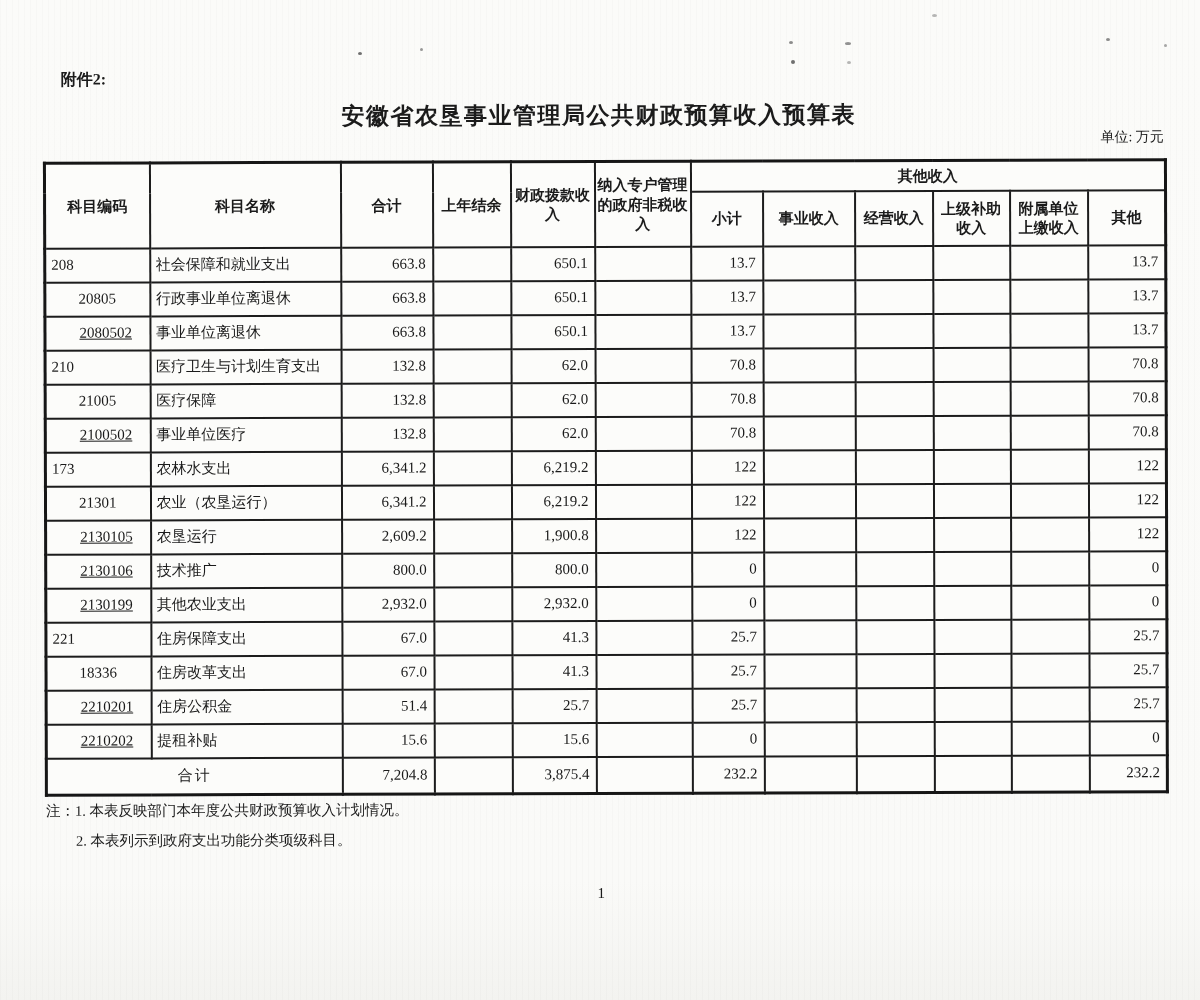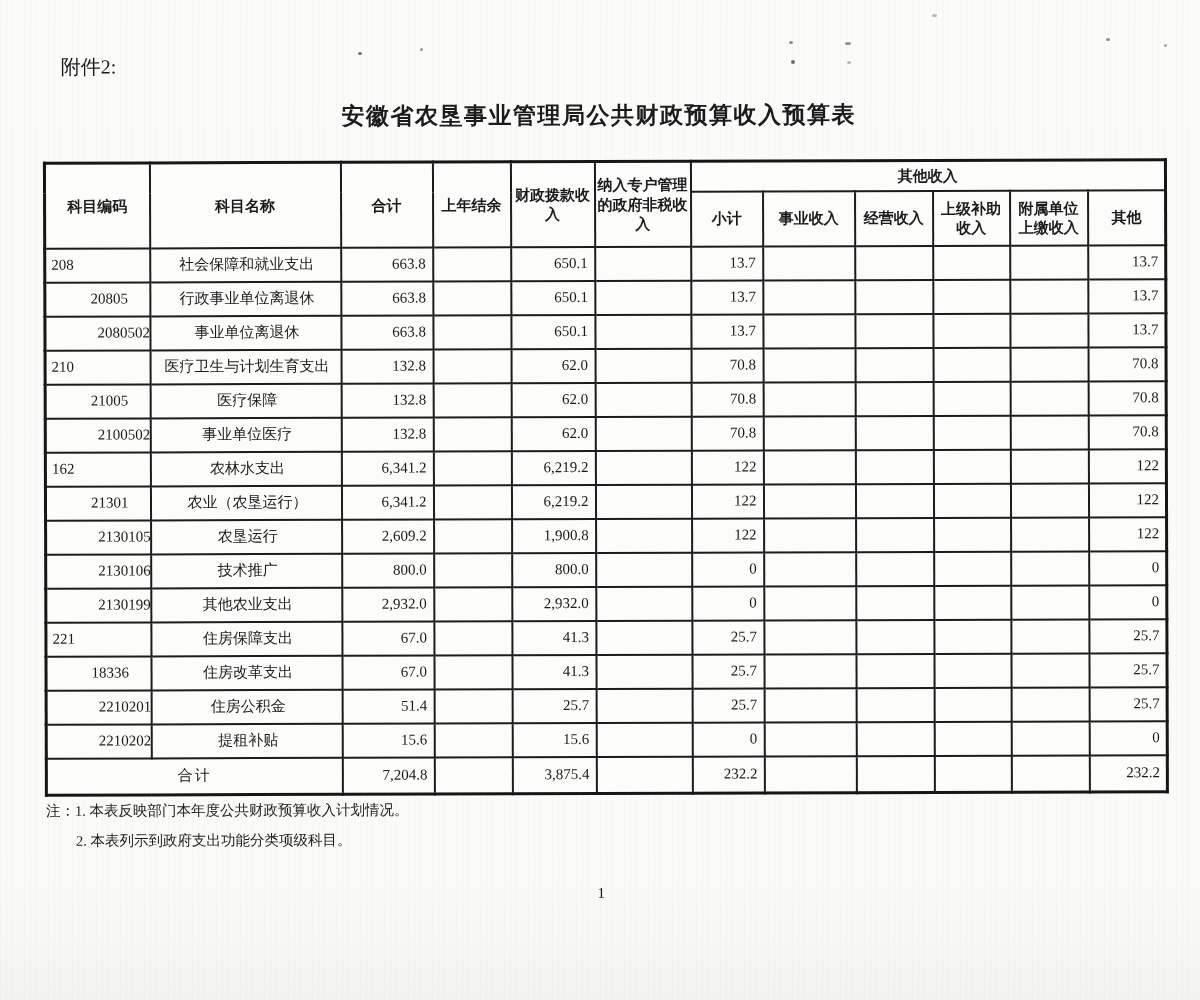--- a/index.html
+++ b/index.html
@@ -14,22 +14,22 @@
     background:
       repeating-linear-gradient(90deg, rgba(0,0,0,0.015) 0 1px, rgba(255,255,255,0) 1px 6px),
       linear-gradient(180deg,#fbfbf9 0%,#fafaf8 88%,#f3f3f0 100%);
   }
   .scan-content{
     position:absolute;inset:0;
     transform:rotate(-0.18deg);
     transform-origin:50% 50%;
   }
   .attachment-label{
-    position:absolute;left:62px;top:52px;
-    font-size:20px;font-weight:normal;
+    position:absolute;left:62px;top:68px;
+    font-size:16px;font-weight:bold;
     font-family:"Liberation Serif","DejaVu Serif",serif;
   }
   .doc-title{
     position:absolute;left:0;top:100px;width:1200px;
     text-align:center;font-size:23px;font-weight:bold;letter-spacing:1.5px;
   }
   .unit-label{
     position:absolute;left:865px;top:130px;width:300px;
     text-align:right;font-size:14px;
     font-family:"Liberation Serif","DejaVu Serif",serif;
@@ -50,25 +50,25 @@
     background:#fcfcfa;
   }
   tr.group-row th{height:30px;}
   tr.sub-row th{height:55px;}
   table.budget td{
     height:34px;font-size:15px;
     font-family:"Liberation Serif","DejaVu Serif",serif;
     background:#fcfcfa;
   }
   td.cell-num{text-align:right;padding:0 6px 0 2px;}
-  td.cell-name{text-align:center;padding:0 2px 0 5px;}
+  td.cell-name{text-align:left;padding:0 2px 0 5px;}
   td.cell-code{text-align:left;}
   td.indent-0{padding-left:5px;margin-left:32px;}
-  td.indent-1{padding-left:44px;}
-  td.indent-2{padding-left:51px;}
+  td.indent-1{padding-left:32px;}
+  td.indent-2{padding-left:33px;text-decoration:underline;}
   tr.total-row td{height:37px;}
   td.total-label{
     text-align:center;font-size:18px;letter-spacing:2px;
   }
   .notes{
     position:absolute;left:45px;top:800px;
     font-size:14.5px;
     font-family:"Liberation Serif","DejaVu Serif",serif;
   }
   .note-line-2{margin-left:30px;margin-top:11px;}
@@ -102,20 +102,21 @@
 <span class="speck s7"></span>
 <span class="speck s8"></span>
 <span class="speck s9"></span>
 
 <div class="scan-content">
 
   <div class="attachment-label">附件2:</div>
 
   <div class="doc-title">安徽省农垦事业管理局公共财政预算收入预算表</div>
 
+  <div class="unit-label">单位: 万元</div>
 
   <table class="budget">
     <colgroup>
       <col style="width:105px">
         <col style="width:191px">
         <col style="width:92px">
       <col style="width:78px">
         <col style="width:84px">
         <col style="width:96px">
       <col style="width:72px">
@@ -223,21 +224,21 @@
           <td class="cell-num">62.0</td>
           <td class="cell-num"></td>
           <td class="cell-num">70.8</td>
           <td class="cell-num"></td>
           <td class="cell-num"></td>
           <td class="cell-num"></td>
           <td class="cell-num"></td>
           <td class="cell-num">70.8</td>
         </tr>
         <tr>
-          <td class="cell-code indent-0">162</td>
+          <td class="cell-code indent-0">173</td>
           <td class="cell-name">农林水支出</td>
           <td class="cell-num">6,341.2</td>
           <td class="cell-num"></td>
           <td class="cell-num">6,219.2</td>
           <td class="cell-num"></td>
           <td class="cell-num">122</td>
           <td class="cell-num"></td>
           <td class="cell-num"></td>
           <td class="cell-num"></td>
           <td class="cell-num"></td>

